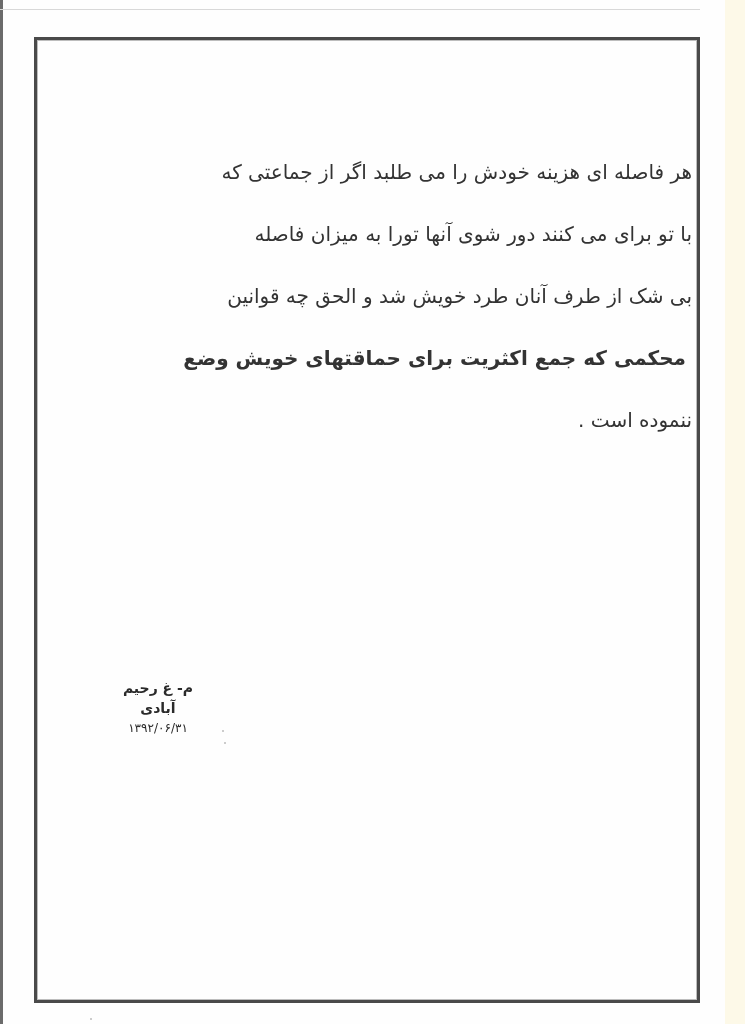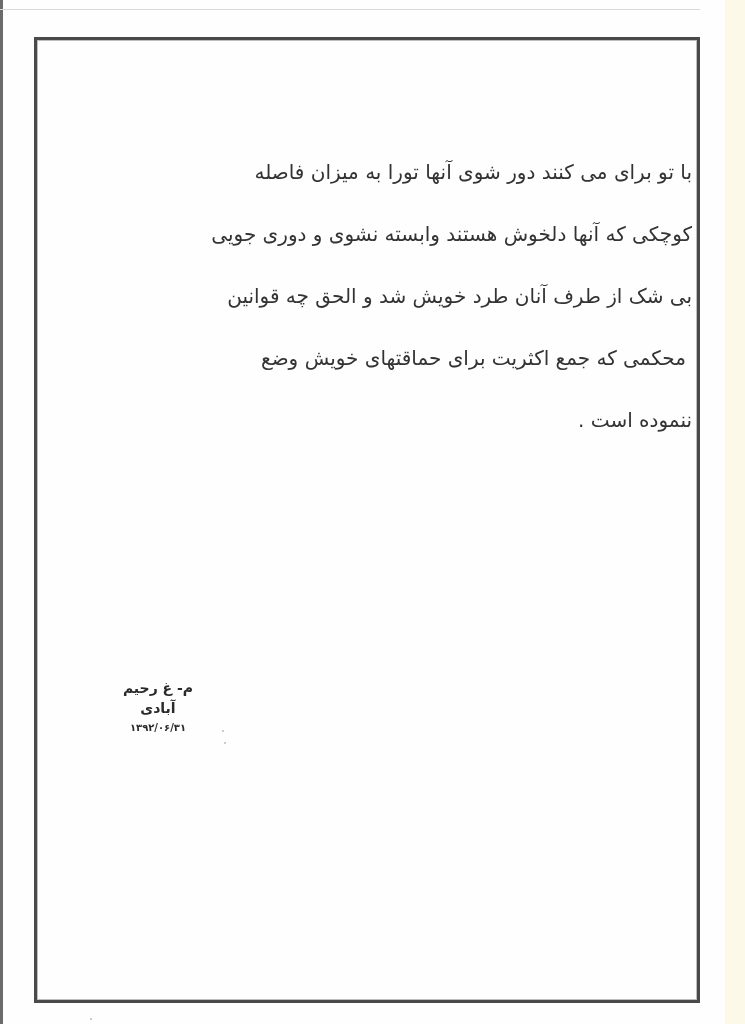--- a/index.html
+++ b/index.html
@@ -50,60 +50,60 @@
       text-align: right;
       color: #333333;
       font-size: 20px;
     }
     .body-line {
       height: 62px;
       line-height: 44px;
       white-space: nowrap;
       margin: 0;
     }
-    .body-line.l7 { padding-right: 6px; }
+    .body-line.l7 { padding-right: 6px; font-weight: bold; }
     .signature {
       position: absolute;
       left: 108px;
       top: 678px;
       width: 100px;
       direction: rtl;
       text-align: center;
       color: #2a2a2a;
     }
     .signature .name {
       font-size: 14px;
       font-weight: bold;
       line-height: 20px;
     }
     .signature .date {
-      font-size: 10px;
-      font-weight: bold;
+      font-size: 12px;
+      font-weight: normal;
       letter-spacing: 2px;
       line-height: 20px;
     }
     .scan-speck {
       position: absolute;
       width: 2px; height: 2px;
       background: #bbbbbb;
       border-radius: 50%;
     }
   </style>
 </head>
 <body>
 
 <div class="scan-edge-left"></div>
 <div class="scan-edge-top"></div>
 <div class="scan-tint-right"></div>
 
 <div class="frame"></div>
 
 <div class="body-text">
+  <p class="body-line">هر فاصله ای هزینه خودش را می طلبد اگر از جماعتی که</p>
   <p class="body-line">با تو برای می کنند دور شوی آنها تورا به میزان فاصله</p>
-  <p class="body-line">کوچکی که آنها دلخوش هستند وابسته نشوی و دوری جویی</p>
   <p class="body-line">بی شک از طرف آنان طرد خویش شد و الحق چه قوانین</p>
   <p class="body-line l7">محکمی که جمع اکثریت برای حماقتهای خویش وضع</p>
   <p class="body-line">ننموده است .</p>
 </div>
 
 <div class="signature">
   <div class="name">م- غ رحیم آبادی</div>
   <div class="date">۱۳۹۲/۰۶/۳۱</div>
 </div>
 

